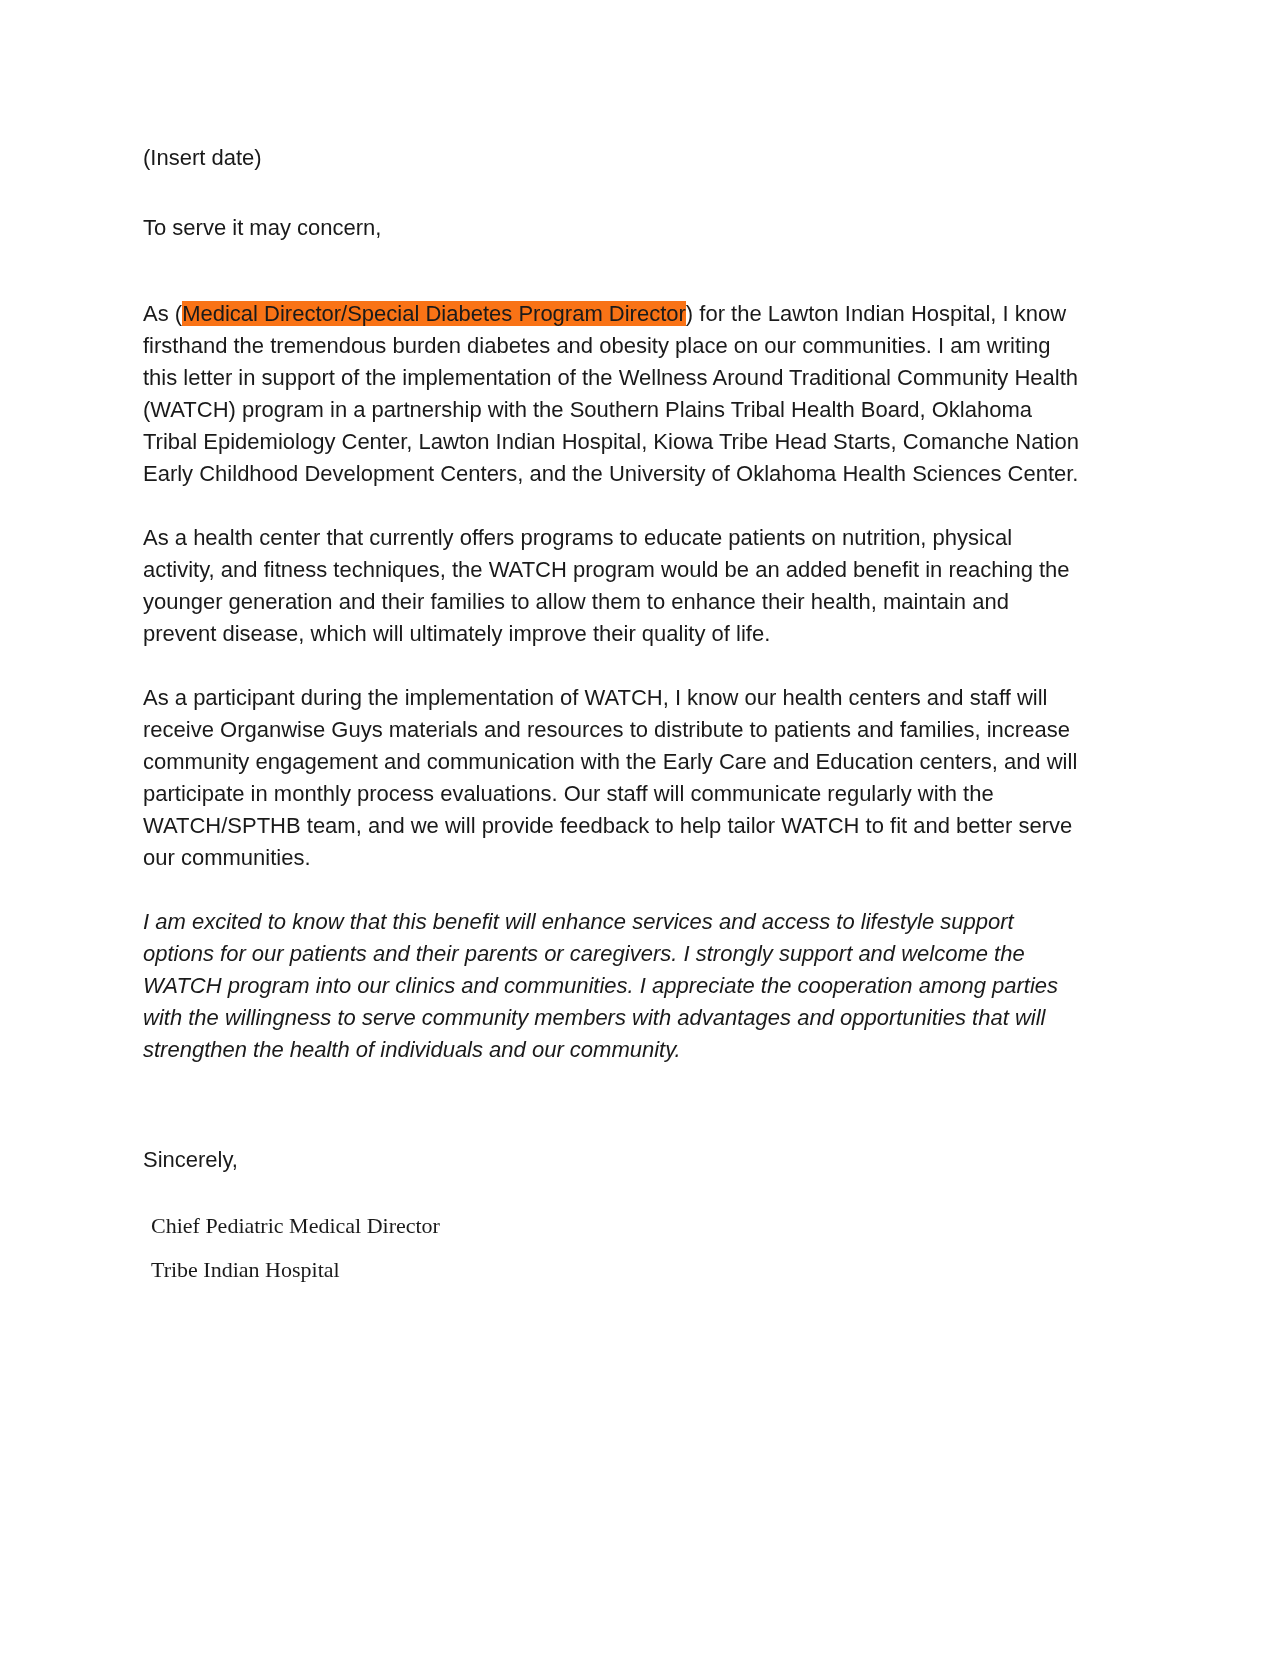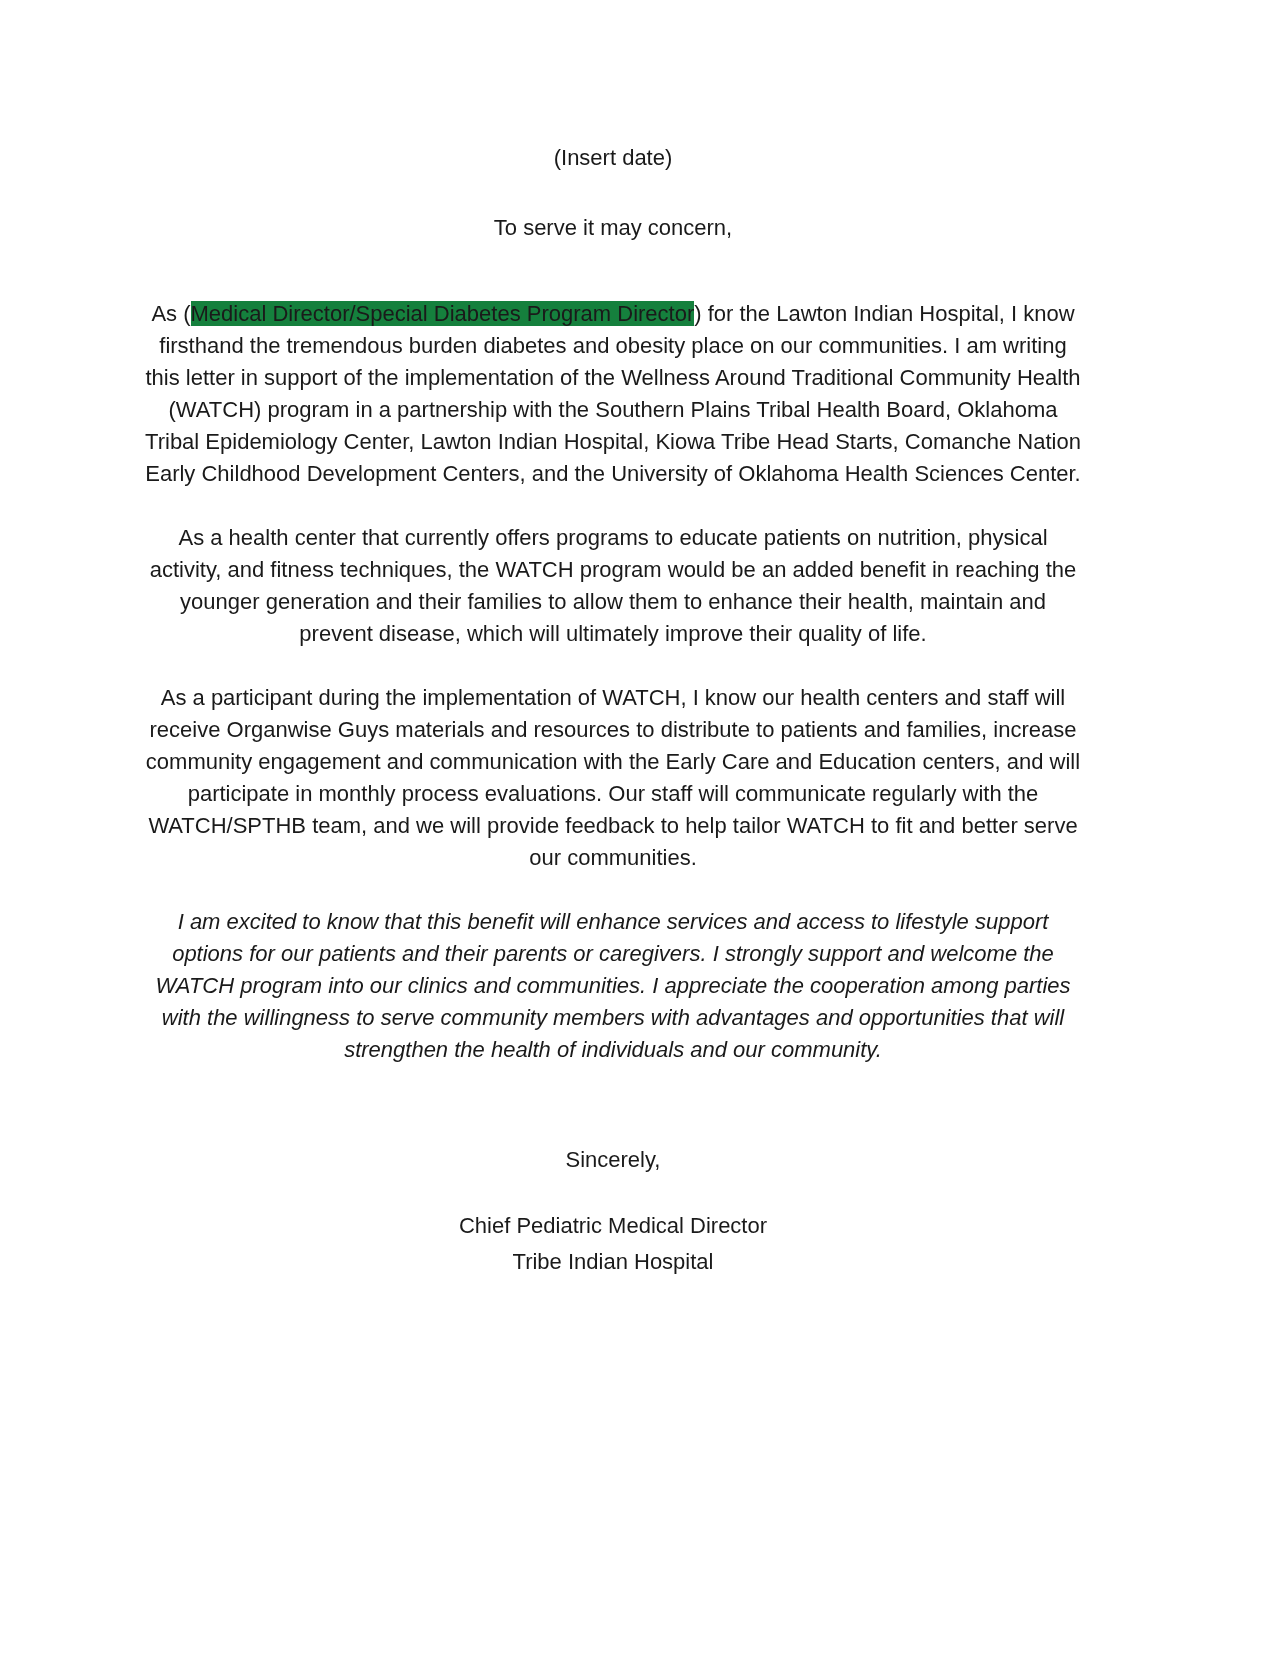--- a/index.html
+++ b/index.html
@@ -10,49 +10,49 @@
     width: 1280px;
     min-height: 1657px;
     font-family: "Liberation Sans", sans-serif;
     color: #1a1a1a;
   }
   .page {
     width: 1244px;
     min-height: 1657px;
     background: #ffffff;
     padding: 142px 117px 60px 143px;
-    text-align: center;
   }
   .letter-body {
     max-width: 940px;
     font-size: 22px;
     line-height: 32px;
   }
   .date-line {
     margin-bottom: 38px;
   }
   .salutation {
     margin-bottom: 54px;
   }
   .para {
     margin-bottom: 32px;
   }
   .para-last {
     margin-bottom: 78px;
     font-style: italic;
   }
   .highlight {
-    background: #15803d;
+    background: #f97316;
   }
   .closing {
     margin-bottom: 32px;
   }
   .signature-block p {
-    margin: 0;
+    margin: 8px;
     line-height: 36px;
+    font-family: Liberation Serif, serif;
   }
 </style>
 </head>
 <body>
 
 <div class="page">
   <div class="letter-body">
 
     <p class="date-line">(Insert date)</p>
 

